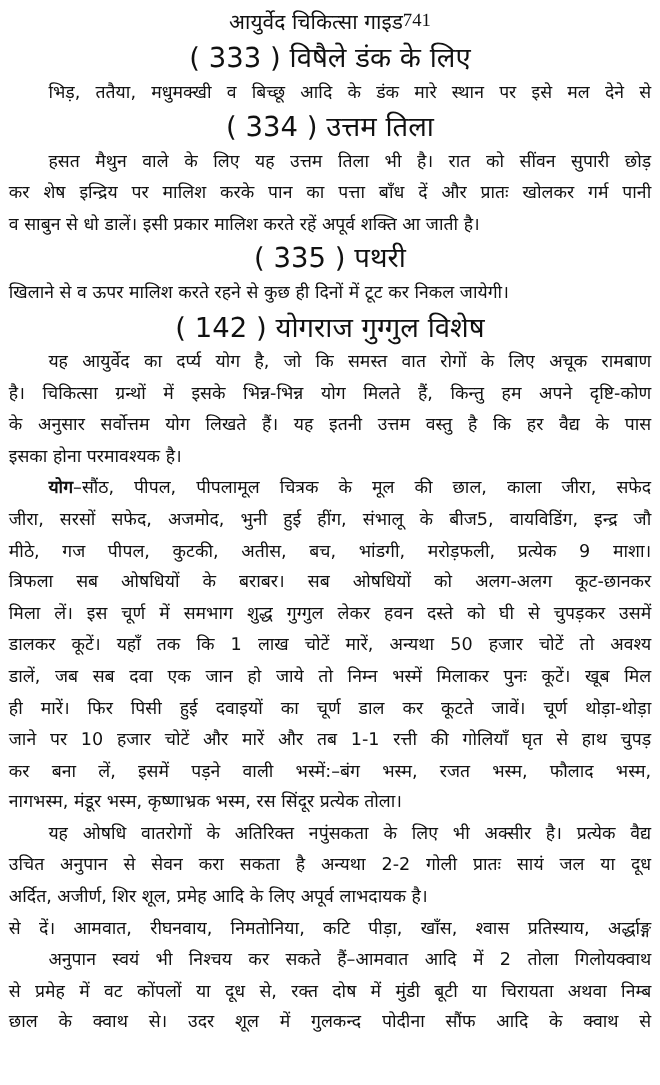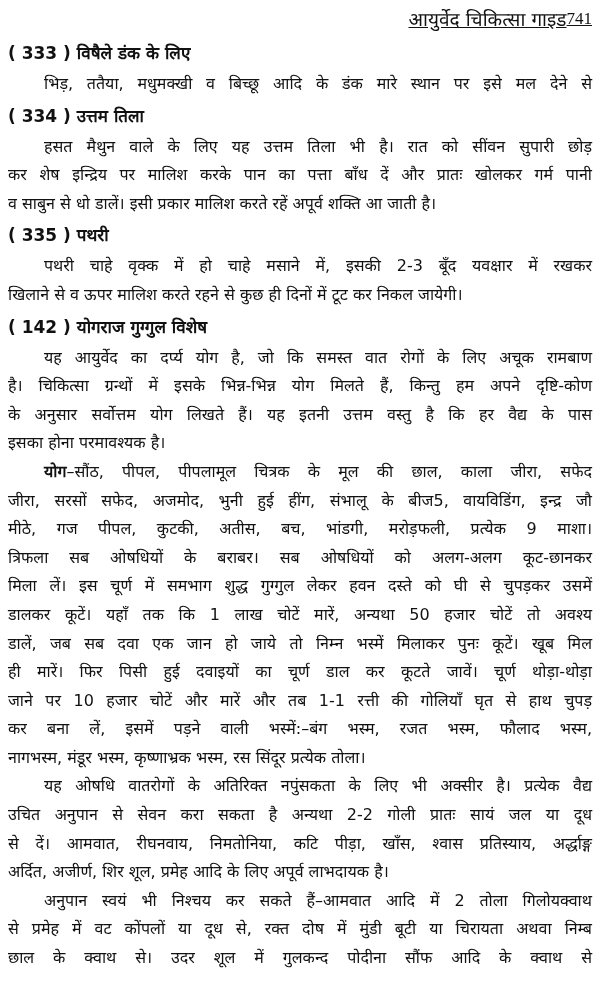--- a/index.html
+++ b/index.html
@@ -5,28 +5,27 @@
     html, body { margin: 0; padding: 0; background: #ffffff; }
     body {
       width: 600px; height: 986px; overflow: hidden;
       font-family: "DejaVu Sans", sans-serif;
       color: #111111;
       position: relative;
     }
     .page { position: absolute; left: 0; top: 0; width: 600px; height: 986px; }
     .running-head {
       position: absolute; left: 8px; right: 8px; top: 4px; height: 30px;
-      display: flex; justify-content: flex-end; align-items: center;
+      display: flex; justify-content: center; align-items: center;
       font-size: 19px;
-      text-decoration: underline;
     }
     .running-head .num { font-family: "Liberation Serif", serif; font-size: 17px; }
     .content { position: absolute; left: 8px; right: 8px; top: 36px; }
     .heading {
-      font-weight: bold; font-size: 17px;
+      text-align: center; font-weight: normal; font-size: 25px;
       line-height: 34px; height: 34px; white-space: nowrap;
     }
     .line {
       font-size: 16px; line-height: 28.6px; height: 28.6px;
       white-space: nowrap; text-align: justify; text-align-last: justify;
     }
     .line.first { text-indent: 36px; }
     .line.last { text-align-last: left; }
     .bold { font-weight: bold; }
   </style>
@@ -53,21 +52,20 @@
       <div>
         <div class="line first">हसत मैथुन वाले के लिए यह उत्तम तिला भी है। रात को सींवन सुपारी छोड़</div>
         <div class="line">कर शेष इन्द्रिय पर मालिश करके पान का पत्ता बाँध दें और प्रातः खोलकर गर्म पानी</div>
         <div class="line last">व साबुन से धो डालें। इसी प्रकार मालिश करते रहें अपूर्व शक्ति आ जाती है।</div>
       </div>
     </div>
 
     <div>
       <div class="heading">( 335 ) पथरी</div>
       <div>
-        <div class="line first">पथरी चाहे वृक्क में हो चाहे मसाने में, इसकी 2-3 बूँद यवक्षार में रखकर</div>
         <div class="line last">खिलाने से व ऊपर मालिश करते रहने से कुछ ही दिनों में टूट कर निकल जायेगी।</div>
       </div>
     </div>
 
     <div>
       <div class="heading">( 142 ) योगराज गुग्गुल विशेष</div>
 
       <div>
         <div class="line first">यह आयुर्वेद का दर्प्य योग है, जो कि समस्त वात रोगों के लिए अचूक रामबाण</div>
         <div class="line">है। चिकित्सा ग्रन्थों में इसके भिन्न-भिन्न योग मिलते हैं, किन्तु हम अपने दृष्टि-कोण</div>
@@ -85,22 +83,22 @@
         <div class="line">डालें, जब सब दवा एक जान हो जाये तो निम्न भस्में मिलाकर पुनः कूटें। खूब मिल</div>
         <div class="line">ही मारें। फिर पिसी हुई दवाइयों का चूर्ण डाल कर कूटते जावें। चूर्ण थोड़ा-थोड़ा</div>
         <div class="line">जाने पर 10 हजार चोटें और मारें और तब 1-1 रत्ती की गोलियाँ घृत से हाथ चुपड़</div>
         <div class="line">कर बना लें, इसमें पड़ने वाली भस्में:–बंग भस्म, रजत भस्म, फौलाद भस्म,</div>
         <div class="line last">नागभस्म, मंडूर भस्म, कृष्णाभ्रक भस्म, रस सिंदूर प्रत्येक तोला।</div>
       </div>
 
       <div>
         <div class="line first">यह ओषधि वातरोगों के अतिरिक्त नपुंसकता के लिए भी अक्सीर है। प्रत्येक वैद्य</div>
         <div class="line">उचित अनुपान से सेवन करा सकता है  अन्यथा 2-2 गोली प्रातः सायं जल या दूध</div>
+        <div class="line last">अर्दित, अजीर्ण, शिर शूल, प्रमेह आदि के लिए अपूर्व लाभदायक है।</div>
         <div class="line">से दें। आमवात, रीघनवाय, निमतोनिया, कटि पीड़ा, खाँस, श्वास  प्रतिस्याय, अर्द्धाङ्ग</div>
-        <div class="line last">अर्दित, अजीर्ण, शिर शूल, प्रमेह आदि के लिए अपूर्व लाभदायक है।</div>
       </div>
 
       <div>
         <div class="line first">अनुपान स्वयं भी निश्चय कर सकते हैं–आमवात आदि में 2 तोला गिलोयक्वाथ</div>
         <div class="line">से प्रमेह में वट कोंपलों या दूध से, रक्त दोष में मुंडी बूटी या चिरायता अथवा निम्ब</div>
         <div class="line">छाल के क्वाथ से। उदर शूल में गुलकन्द पोदीना सौंफ आदि के क्वाथ से</div>
 
       </div>
     </div>
   </div>

